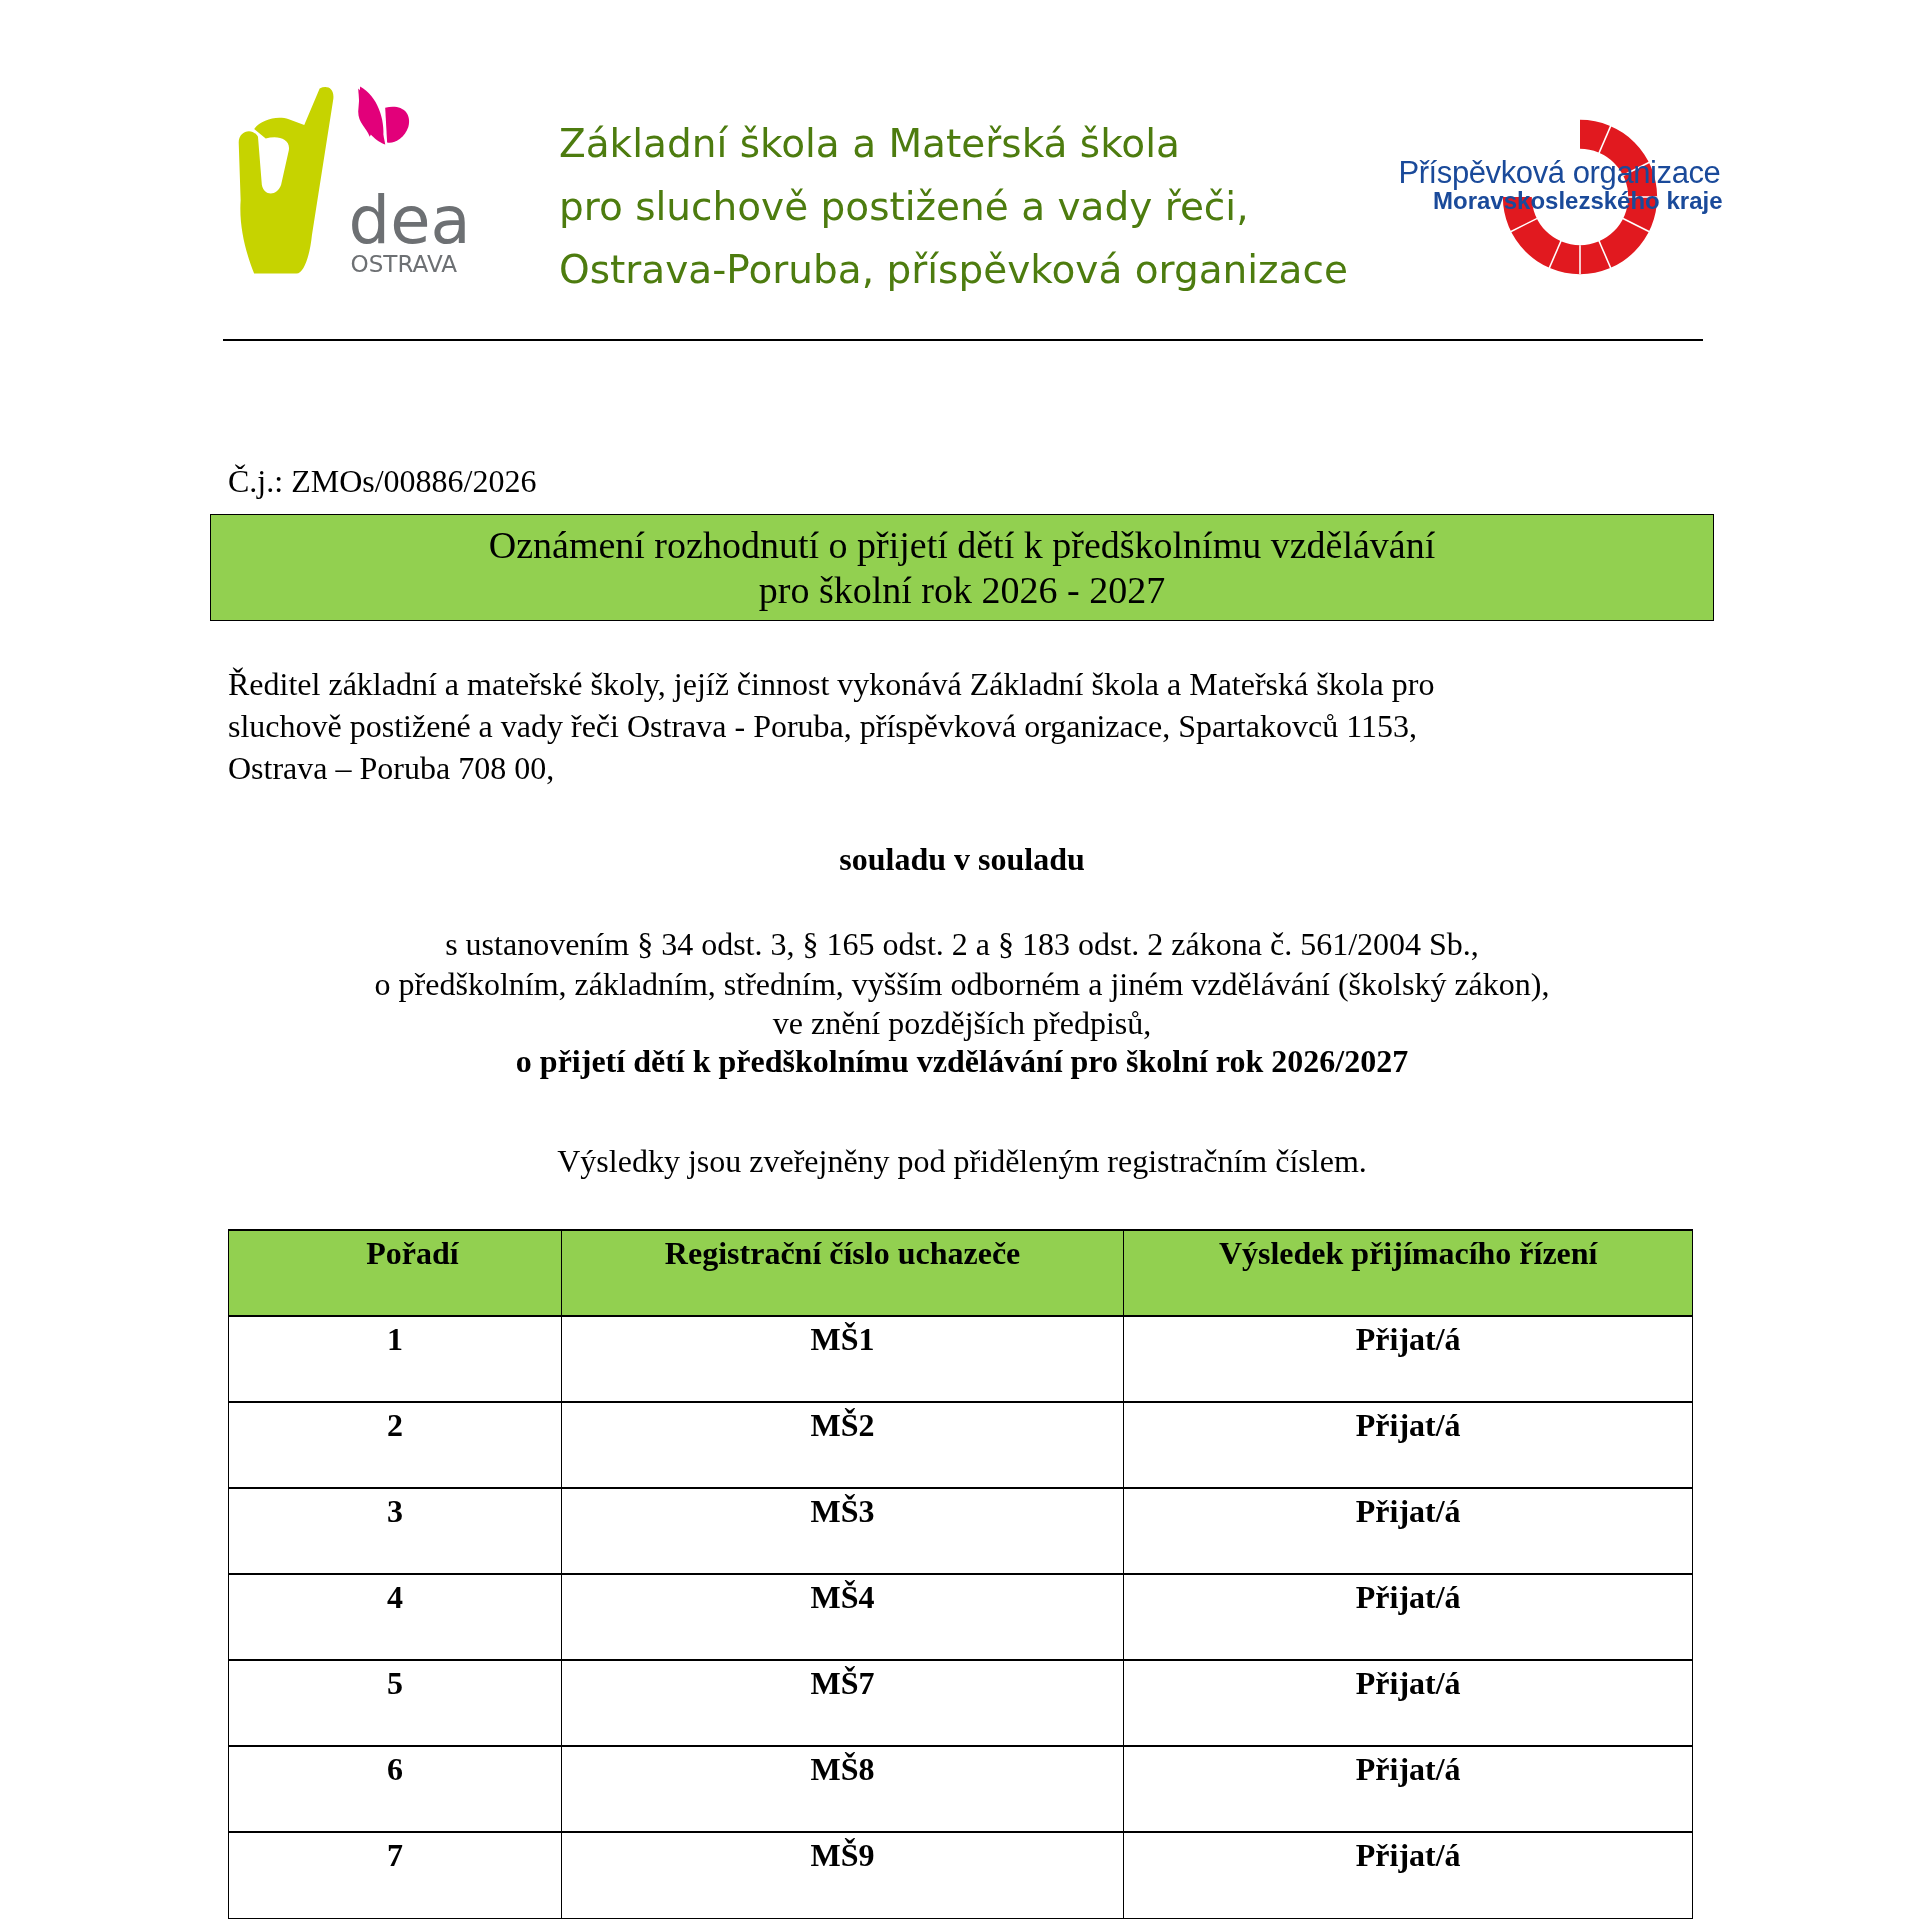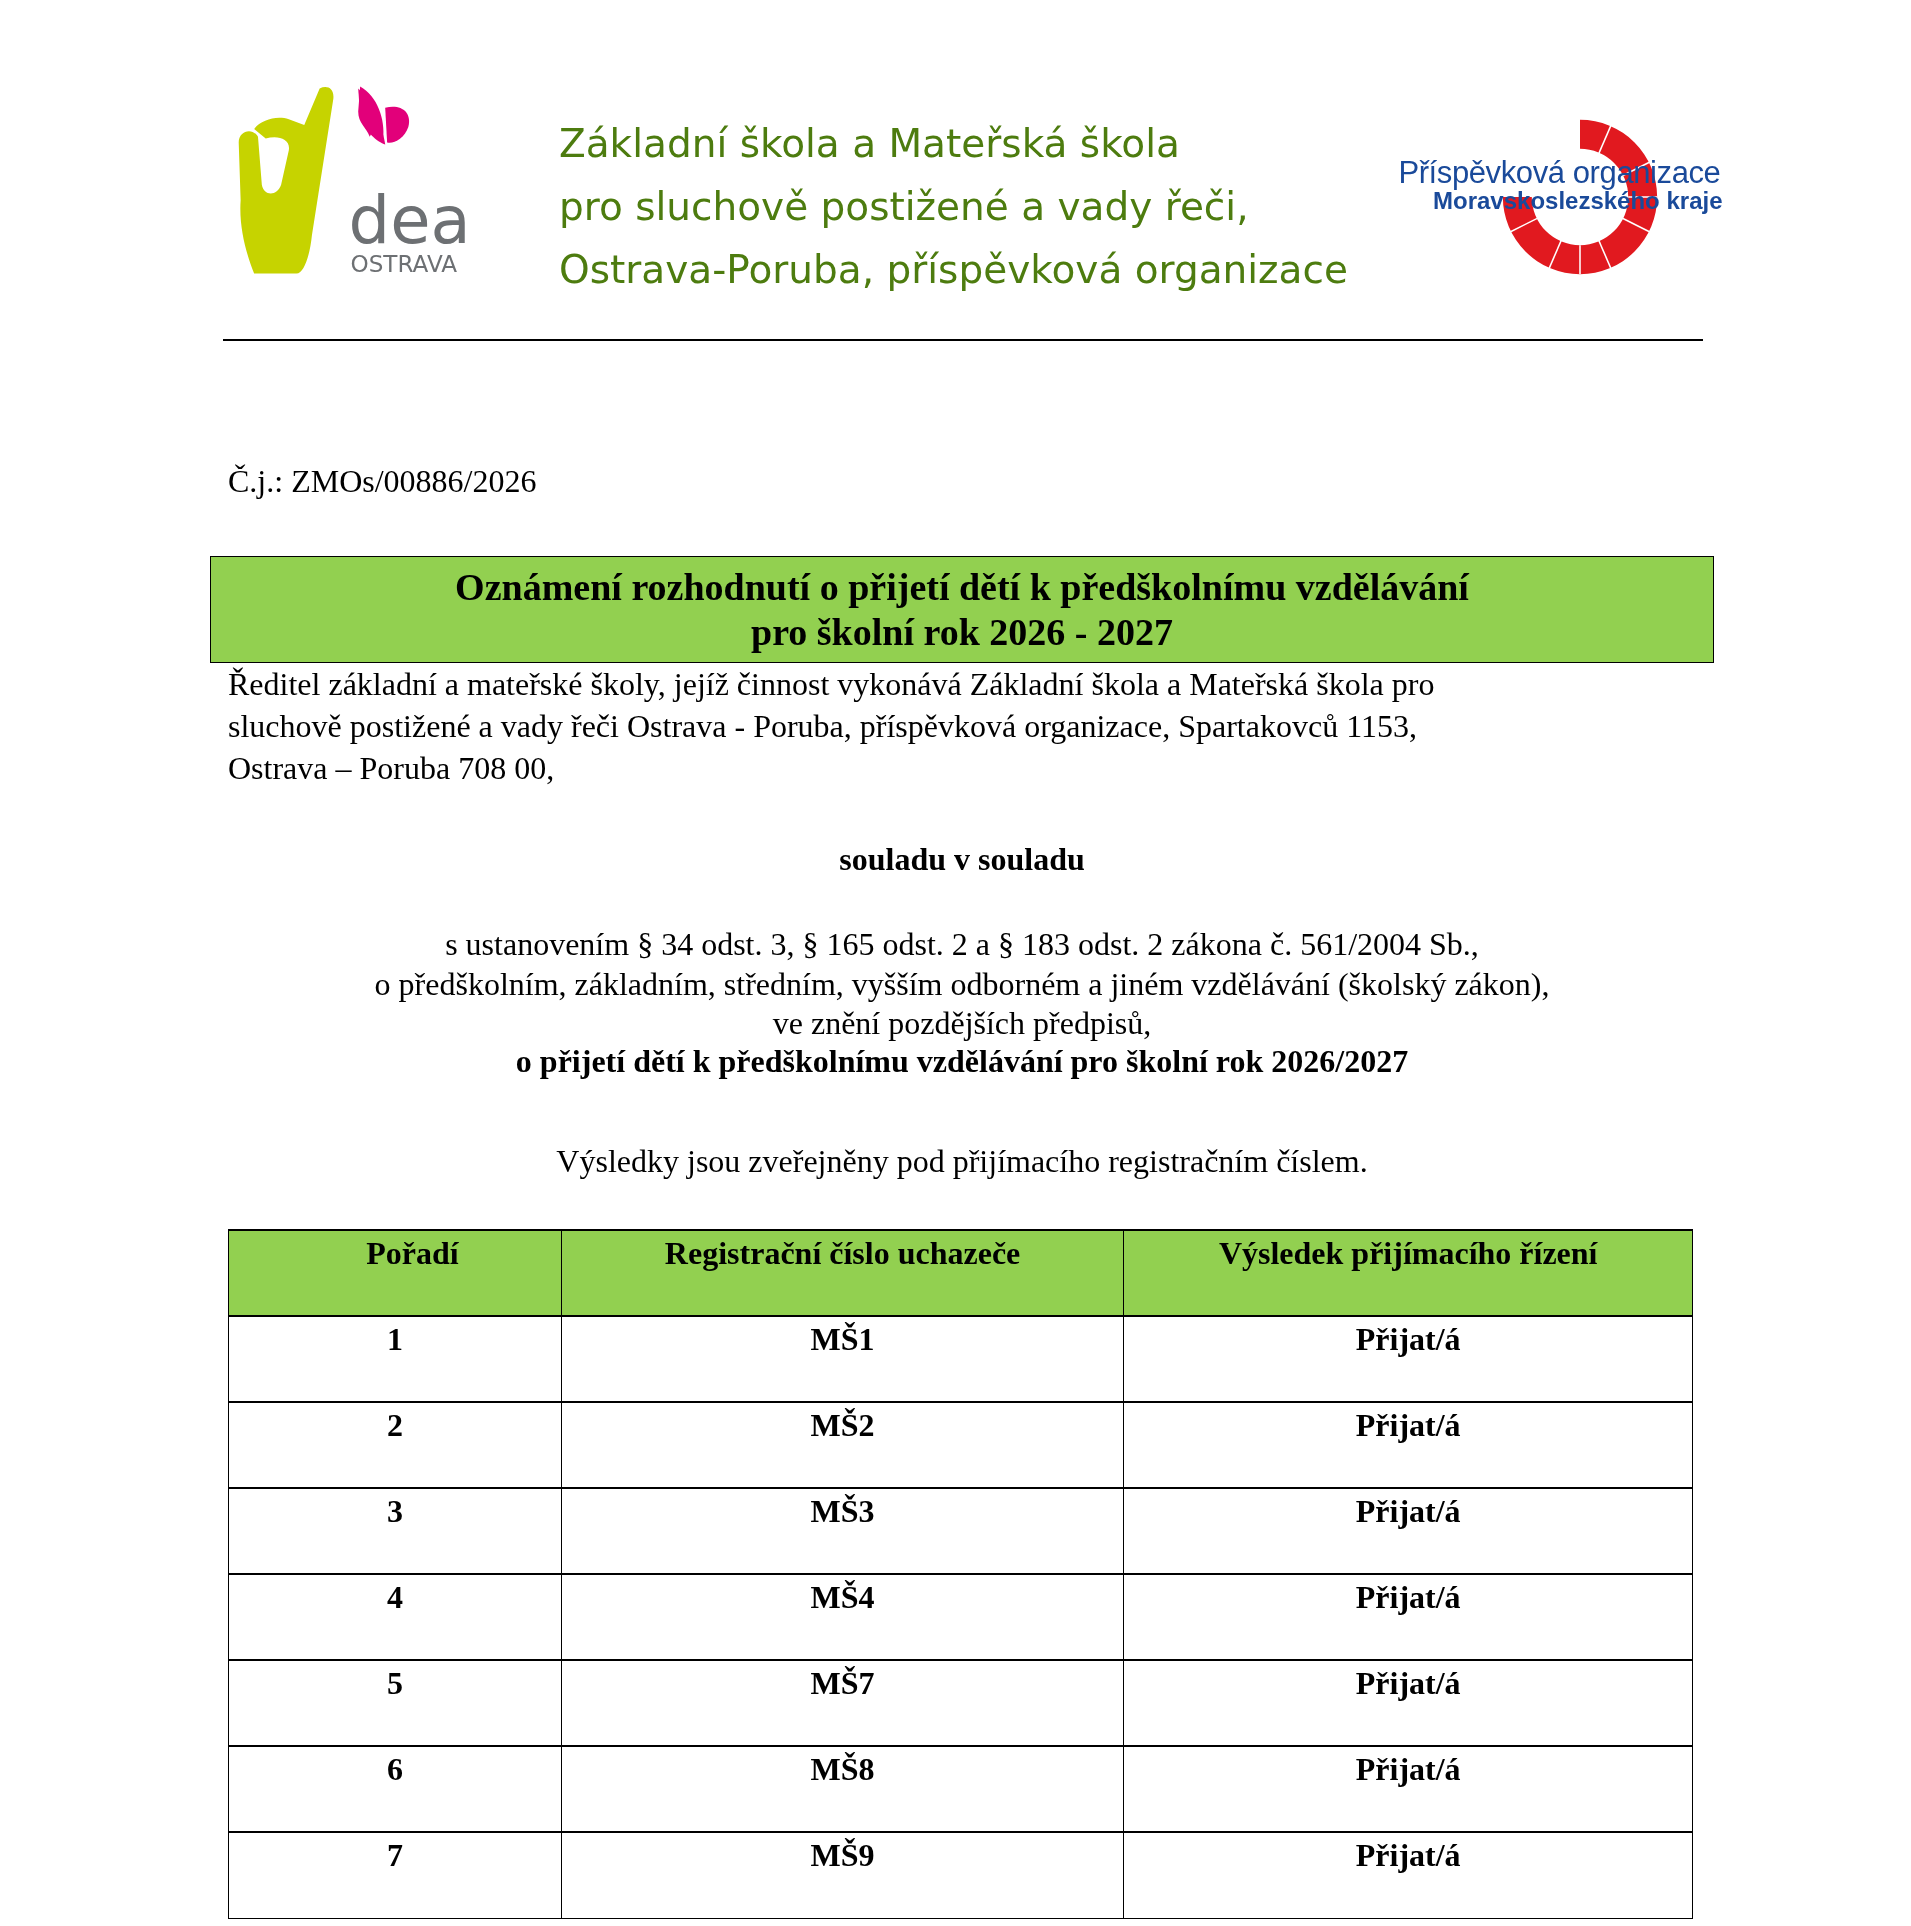--- a/index.html
+++ b/index.html
@@ -19,22 +19,22 @@
   .msk-ring { position: absolute; left: 116px; top: 0; width: 162px; height: 162px; }
 
   .hr { position: absolute; left: 223px; width: 1480px; height: 1.9px; background: #000; }
 
   
   .serif { font-family: "Liberation Serif", serif; font-size: 32px; line-height: 42px; }
   .ref { position: absolute; left: 228px; top: 437px; white-space: nowrap; margin-top: 23px; }
 
   .title-box { position: absolute; left: 210px; top: 514px; width: 1504px; height: 107px;
     background: #92d050; border: 1.9px solid #000; box-sizing: border-box; text-align: center;
-    font-family: "Liberation Serif", serif; font-weight: bold; font-size: 38px; line-height: 45px;
-    padding-top: 7.7px; margin-top: 42px; }
+    font-family: "Liberation Serif", serif; font-weight: normal; font-size: 38px; line-height: 45px;
+    padding-top: 7.7px; }
 
   .intro { position: absolute; left: 228px; top: 663px; width: 1468px; }
   .center-line { position: absolute; left: 210px; width: 1504px; text-align: center; white-space: nowrap; }
   .bold { font-weight: bold; }
 
   
   .results-table { position: absolute; left: 228px; top: 1229px; width: 1465px; border-collapse: collapse;
     font-family: "Liberation Serif", serif; font-size: 32px; font-weight: bold; }
   .results-table th, .results-table td { border: 1.2px solid #000; text-align: center; vertical-align: top;
     padding-top: 3.9px; box-sizing: border-box; }
@@ -98,21 +98,21 @@
     <div>Ostrava – Poruba 708 00,</div>
   </div>
 
   <div class="center-line serif bold" style="top:838px;">souladu v souladu</div>
 
   <div class="center-line serif" style="top:923px;">s ustanovením § 34 odst. 3, § 165 odst. 2 a § 183 odst. 2 zákona č. 561/2004 Sb.,</div>
   <div class="center-line serif" style="top:963px;">o předškolním, základním, středním, vyšším odborném a jiném vzdělávání (školský zákon),</div>
   <div class="center-line serif" style="top:1002px;">ve znění pozdějších předpisů,</div>
   <div class="center-line serif bold" style="top:1040px;">o přijetí dětí k předškolnímu vzdělávání pro školní rok 2026/2027</div>
 
-  <div class="center-line serif" style="top:1140px;">Výsledky jsou zveřejněny pod přijímacího registračním číslem.</div>
+  <div class="center-line serif" style="top:1140px;">Výsledky jsou zveřejněny pod přiděleným registračním číslem.</div>
 
   <table class="results-table">
     <thead>
       <tr>
         <th class="col1">Pořadí</th>
         <th class="col2">Registrační číslo uchazeče</th>
         <th class="col3">Výsledek přijímacího řízení</th>
       </tr>
     </thead>
     <tbody>

